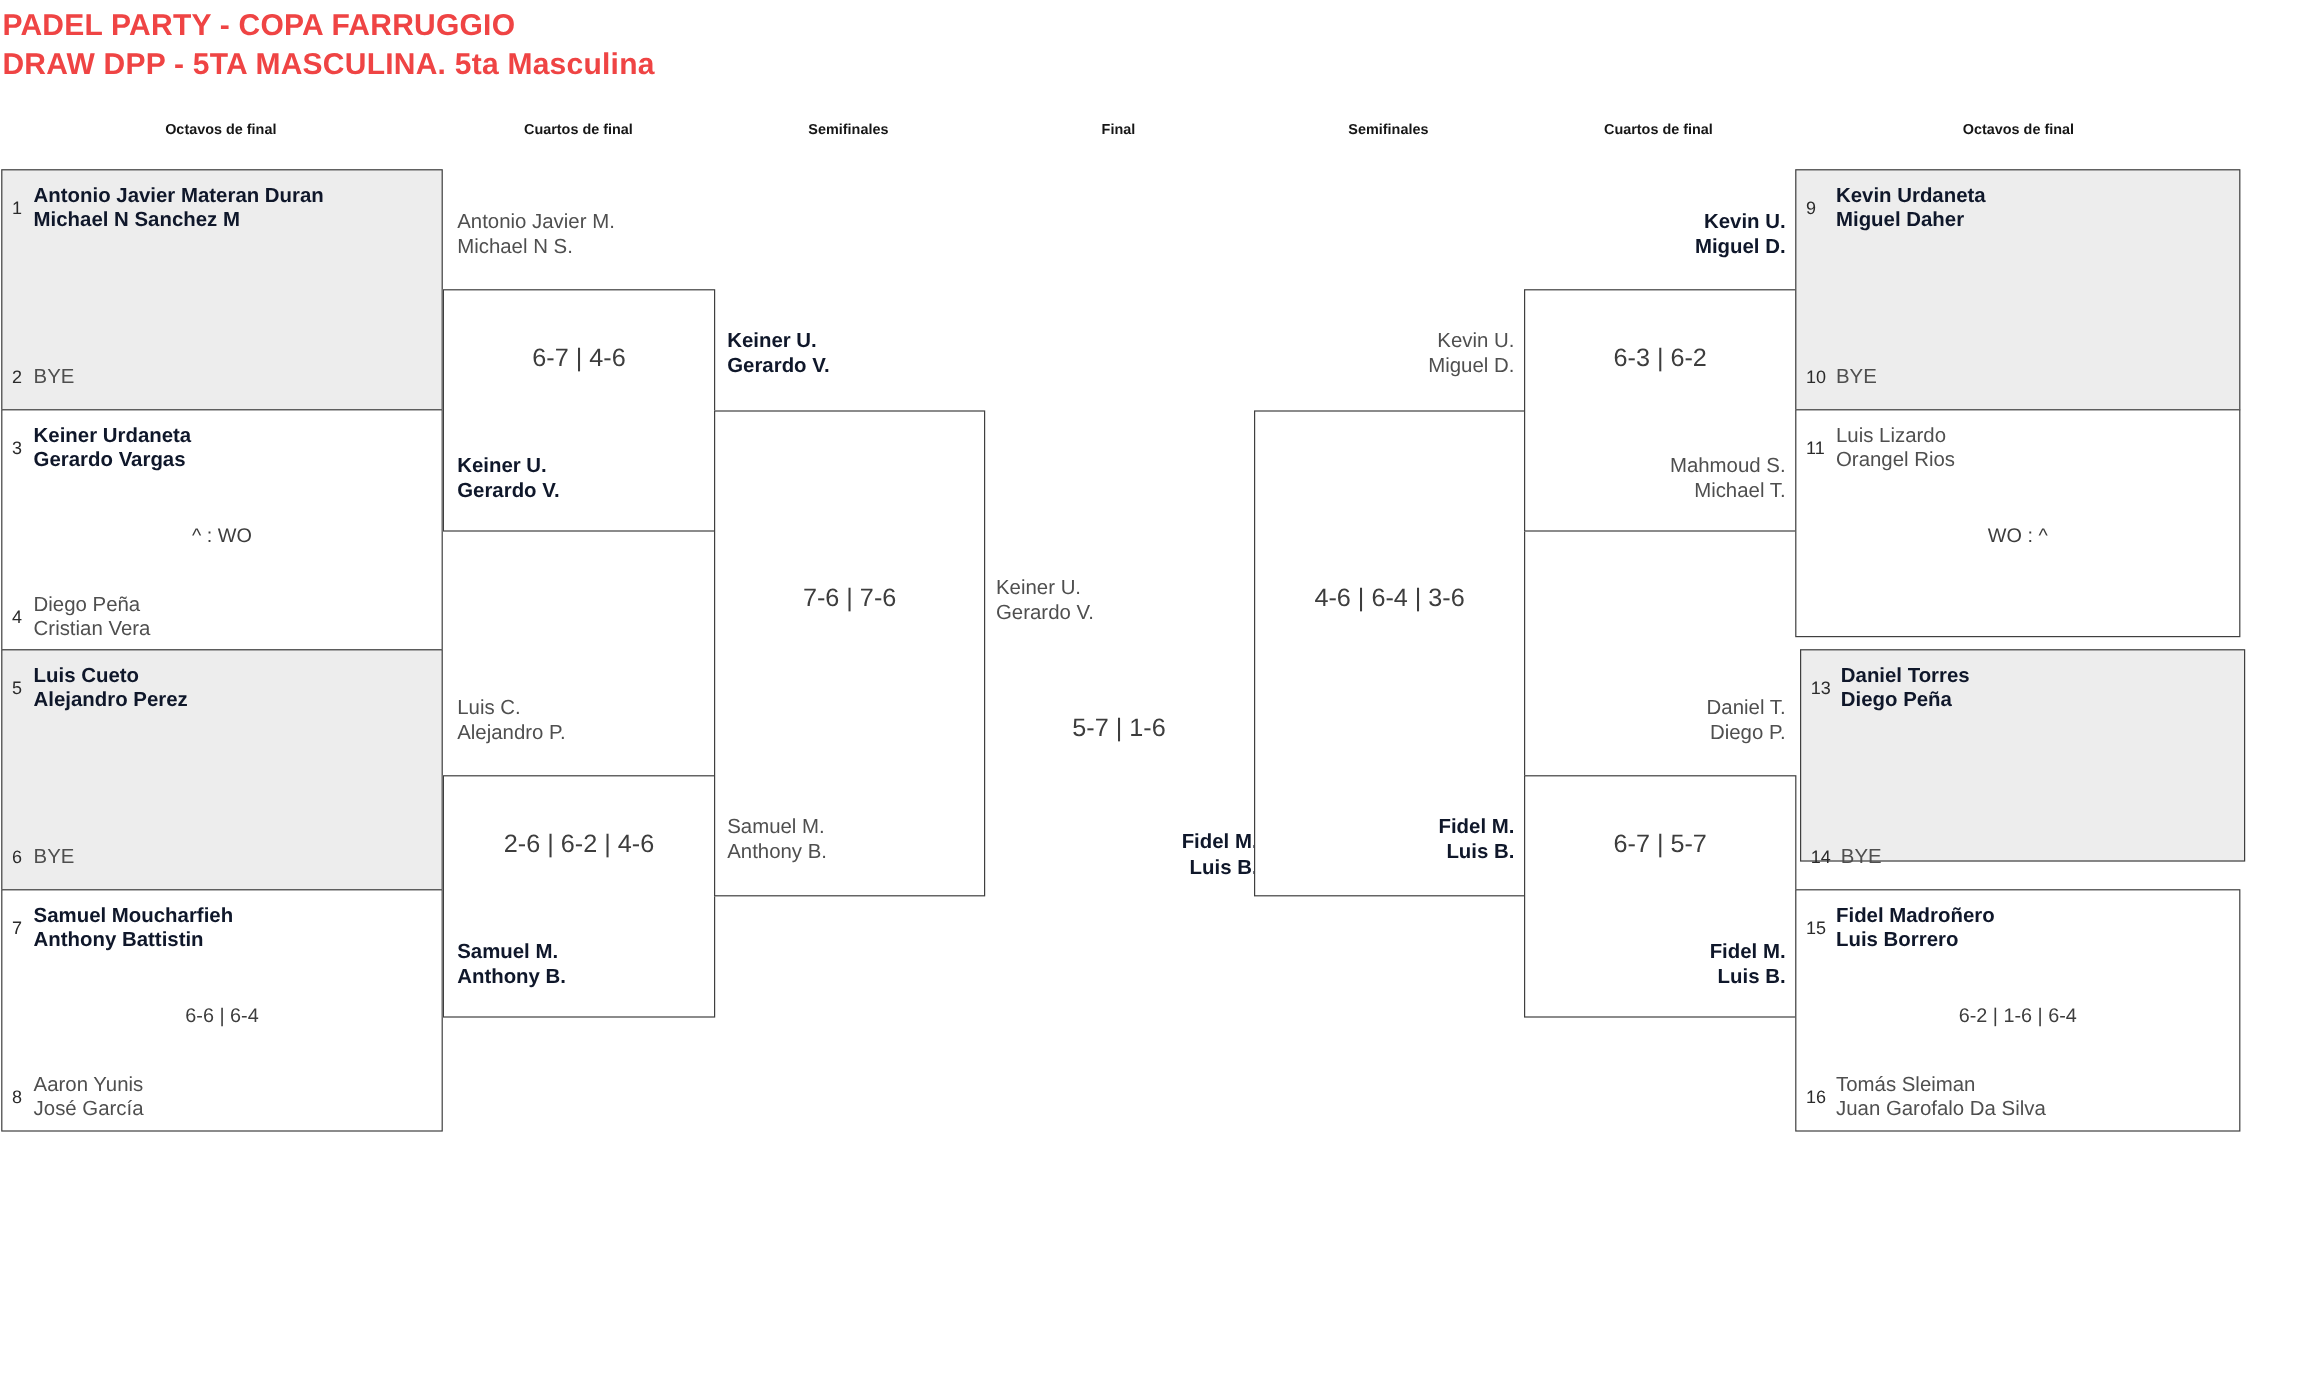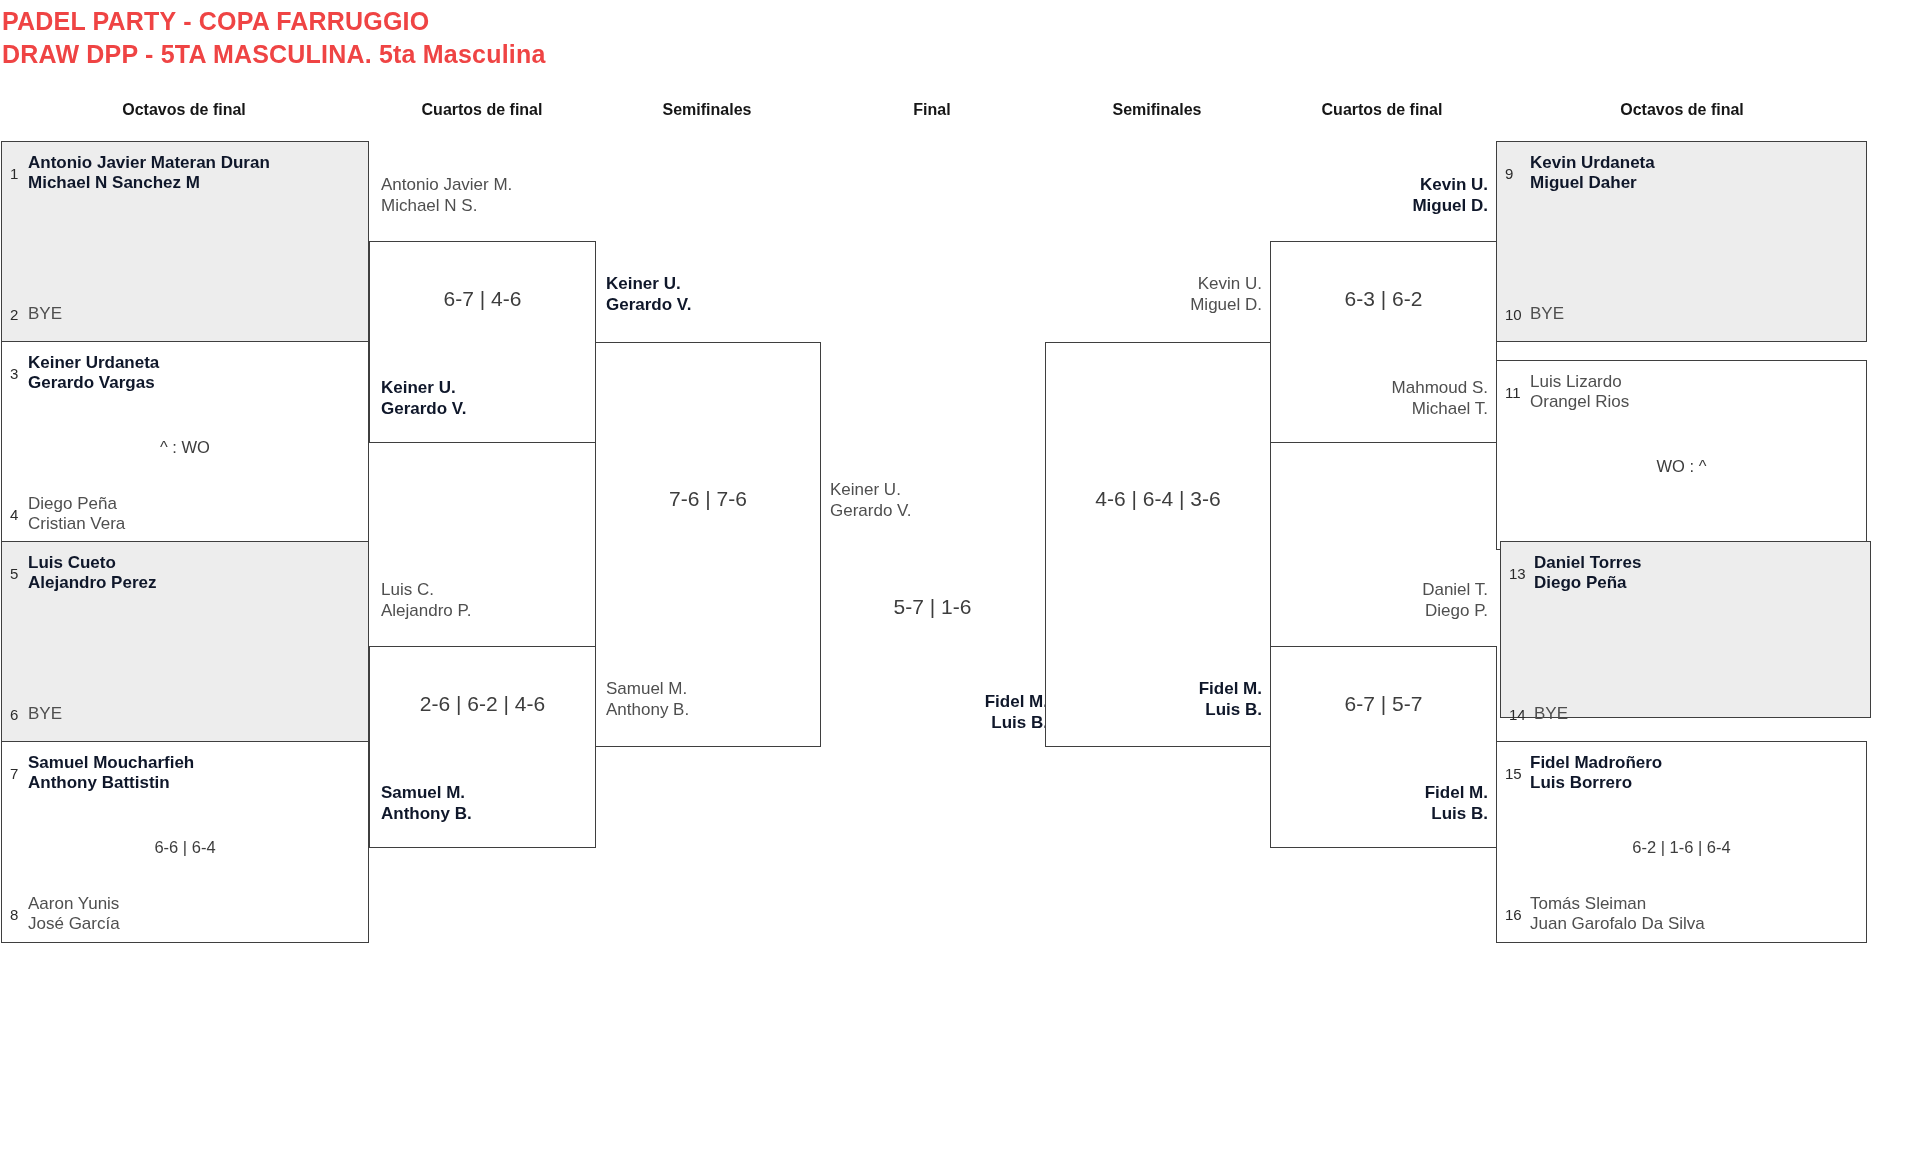--- a/index.html
+++ b/index.html
@@ -1,21 +1,21 @@
 <!DOCTYPE html>
 <html><head>
 <meta charset="utf-8">
 <style>
   html,body{margin:0;padding:0;background:#fff;}
   .canvas{position:relative;width:1920px;height:1166px;background:#fff;overflow:hidden;
           font-family:"Liberation Sans",sans-serif;color:#111;}
   .title{position:absolute;left:2px;font-weight:700;font-size:25px;letter-spacing:.2px;
          color:#ef4444;white-space:nowrap;}
   .hdr{position:absolute;top:101px;width:220px;margin-left:-110px;text-align:center;
-       font-size:16px;font-weight:600;color:#161616;white-space:nowrap;}
+       font-size:12px;font-weight:600;color:#161616;white-space:nowrap;}
   .box{position:absolute;border:1px solid #3f3f3f;box-sizing:border-box;background:#fff;}
   .box.shaded{background:#ededed;}
   .trow{position:absolute;display:flex;align-items:center;left:8px;right:4px;}
   .trow.top{top:9px;height:44px;}
   .trow.bot{top:149px;height:46px;}
   .seed{font-size:15px;color:#2b2b2b;flex:0 0 18px;}
   .wideseed .seed{flex:0 0 25px;}
   .names div{font-size:17px;line-height:20.5px;white-space:nowrap;}
   .b div{font-weight:700;color:#0f172a;}
   .r div{font-weight:400;color:#4f4f4f;}
@@ -203,21 +203,21 @@
     <div class="oscore"></div>
     <div class="trow bot">
       <span class="seed">10</span>
       <div class="names r">
         <div>BYE</div>
         <div></div>
       </div>
     </div>
   </div>
 
-  <div class="box wideseed" style="left:1496px;top:360px;width:371px;height:190px">
+  <div class="box wideseed" style="left:1496px;top:341px;width:371px;height:190px">
     <div class="trow top">
       <span class="seed">11</span>
       <div class="names r">
         <div>Luis Lizardo</div>
         <div>Orangel Rios</div>
       </div>
     </div>
     <div class="oscore">WO : ^</div>
   </div>
 

